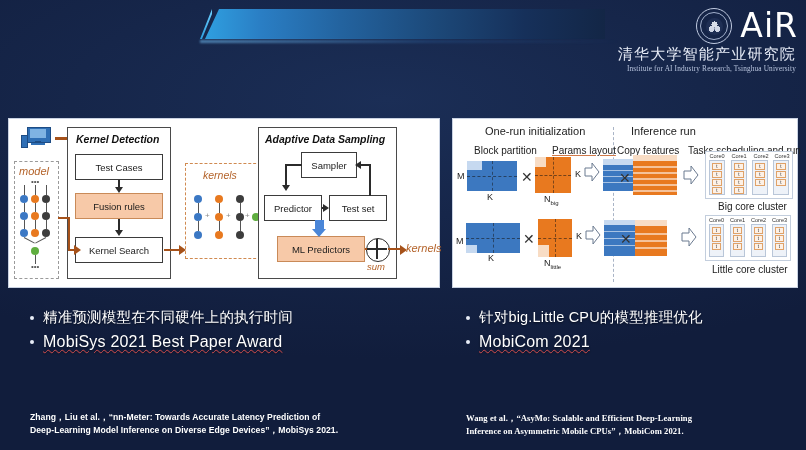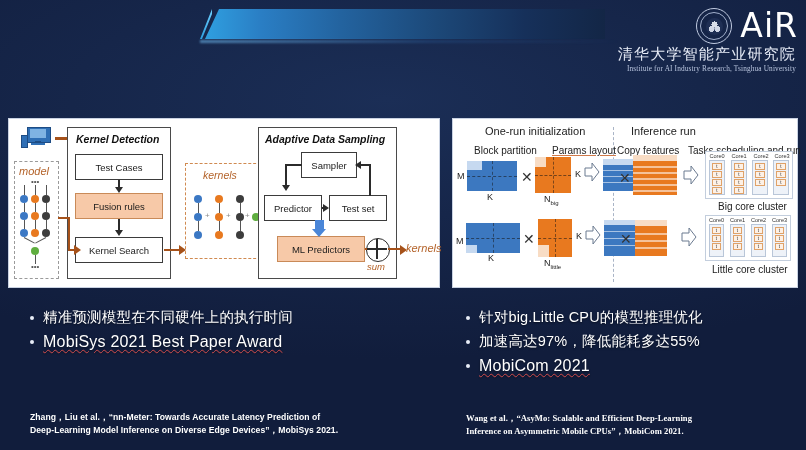--- a/index.html
+++ b/index.html
@@ -399,24 +399,20 @@
     </div>
   </div>
 
   <div class="bullets" id="bullets-right">
     <div class="bullet">
       <span class="bdot"></span>
       <span class="btxt">针对big.Little CPU的模型推理优化</span>
     </div>
     <div class="bullet">
       <span class="bdot"></span>
-      <span class="btxt">加速高达97%，降低能耗多达55%</span>
-    </div>
-    <div class="bullet">
-      <span class="bdot"></span>
       <span class="btxt sq" style="font-size:16px">MobiCom 2021</span>
     </div>
   </div>
 
   <div class="cite" id="cite-left">
     <div>Zhang，Liu  et al.，“nn-Meter: Towards Accurate Latency Prediction of</div>
     <div>Deep-Learning Model Inference on Diverse Edge Devices”，MobiSys 2021.</div>
   </div>
 
   <div class="cite" id="cite-right">

